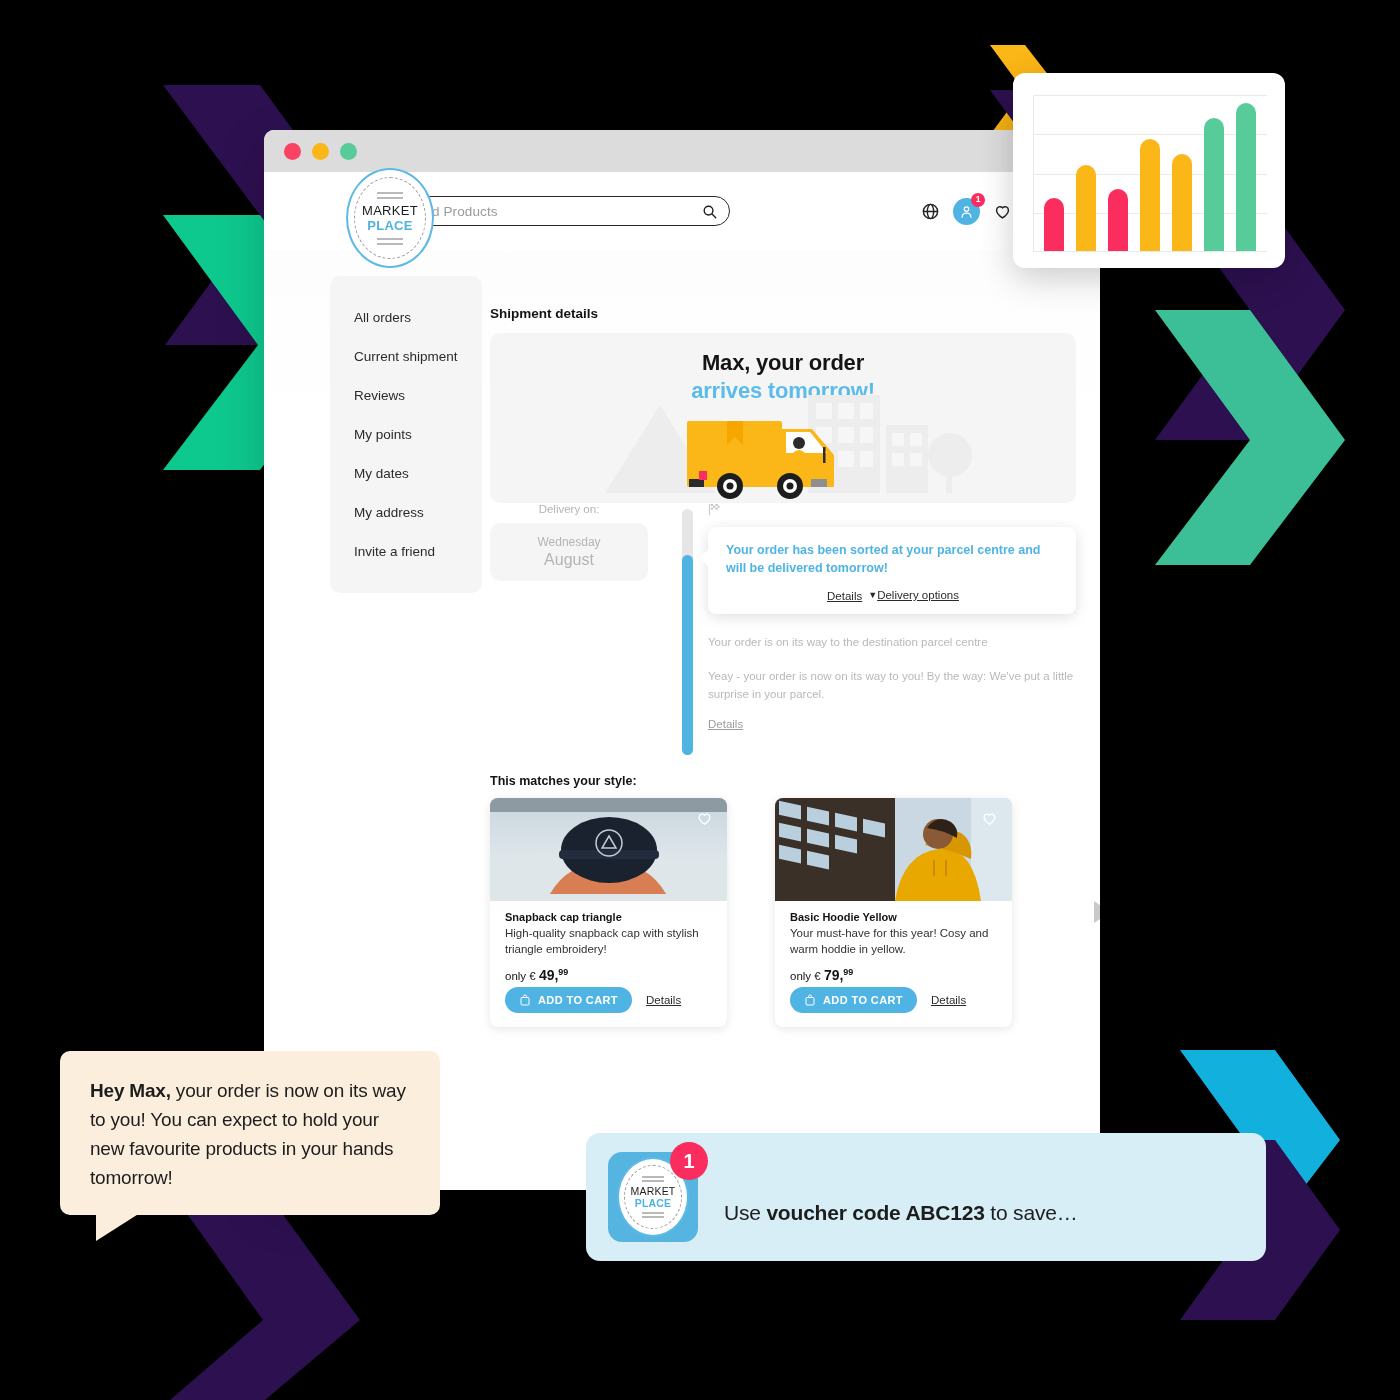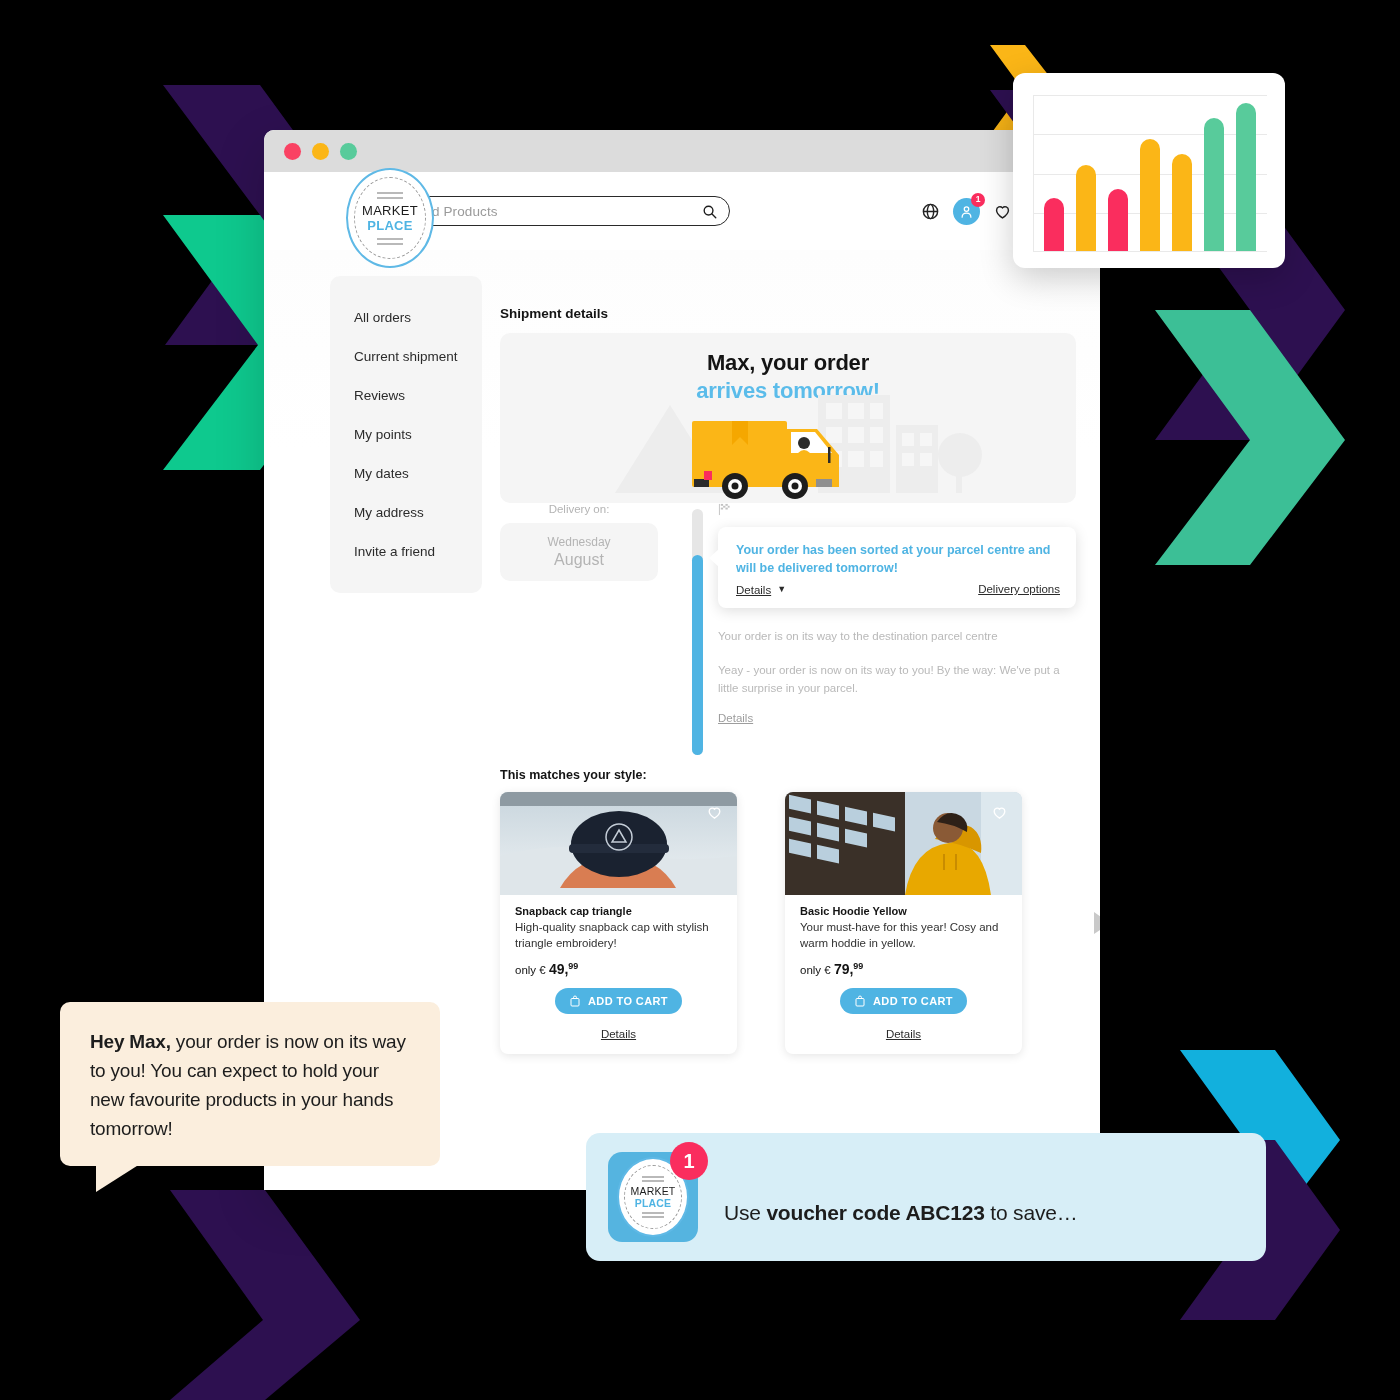--- a/index.html
+++ b/index.html
@@ -89,21 +89,21 @@
   #logo .inner {
     position:absolute; left:6px; top:7px; right:6px; bottom:7px;
     border:1.4px dashed #9a9a9a; border-radius:50%;
   }
   #logo .ln { width:26px;height:0; border-top:2.5px solid #b9b9b9; margin:1.5px 0;}
   #logo .m { font-size:13px; font-weight:400; color:#1d1d1d; letter-spacing:.3px; margin:3px 0 0;}
   #logo .pl { font-size:13px; font-weight:700; color:#4fb4e3; letter-spacing:.3px; margin-bottom:3px;}
 
   
   #pagebody {
-    display:flex; gap:18px;
+    display:flex; gap:8px;
     padding:26px 24px 0 66px;
     background:linear-gradient(180deg,#fdfdfd 0%, #ffffff 25%);
   }
   #sidebar {
     width:152px; background:#f5f5f5; border-radius:10px;
     padding:22px 0 22px 0; flex-shrink:0;
     align-self:flex-start;
   }
   #sidebar .si {
     font-size:13.5px; color:#2b2b2b; padding:12px 0 12px 24px;
@@ -151,21 +151,21 @@
   #callout:before {
     content:""; position:absolute; left:-9px; top:22px;
     width:0;height:0;
     border-top:9px solid transparent; border-bottom:9px solid transparent;
     border-right:10px solid #fff;
   }
   #callout .ctext {
     color:#4fb4e3; font-size:12.5px; font-weight:700; line-height:1.45;
   }
   #callout .crow {
-    display:flex; justify-content:space-between; align-items:center; margin-top:3px;
+    display:flex; justify-content:center; align-items:center; margin-top:9px;
   }
   .lnk { font-size:11.5px; color:#2b2b2b; text-decoration:underline; cursor:pointer;}
   .lnk.gray { color:#9d9d9d; }
   .chev-d { display:inline-block; margin-left:6px; font-size:9px; color:#2b2b2b; vertical-align:2px;}
 
   .evt { color:#b9b9b9; font-size:11.5px; line-height:1.55; margin-top:16px; }
   .evt.first { margin-top:20px; }
 
   #matchtitle { font-size:12.5px; font-weight:700; color:#141414; margin:40px 0 10px; }
   #cards { display:flex; gap:48px; position:relative; }
@@ -175,21 +175,21 @@
     overflow:hidden;
   }
   .pimg { height:103px; position:relative; }
   .pimg .heart { position:absolute; right:14px; top:12px; color:#fff; }
   .pbody { padding:10px 15px 14px; }
   .pname { font-size:11px; font-weight:700; color:#141414; }
   .pdesc { font-size:11.5px; color:#323232; line-height:1.45; margin-top:2px;}
   .pprice { font-size:11.5px; color:#141414; margin-top:9px; }
   .pprice b { font-size:14px; font-weight:700; }
   .pprice sup { font-size:9px; font-weight:700; }
-  .prow { display:flex; align-items:center; gap:14px; margin-top:11px;flex-direction:column;}
+  .prow { display:flex; align-items:center; gap:14px; margin-top:4px;}
   .cartbtn {
     background:#4fb4e3; color:#fff; border:none; border-radius:16px;
     height:26px; padding:0 14px; display:flex; align-items:center; gap:7px;
     font-size:11px; font-weight:700; letter-spacing:.4px; cursor:pointer;
   }
   .cartbtn svg{width:12px;height:12px;}
   .nextarrow {
     position:absolute; right:-34px; top:50%; transform:translateY(-50%);
     width:0;height:0;
     border-top:11px solid transparent; border-bottom:11px solid transparent;
@@ -207,21 +207,21 @@
   #plot { position:relative; width:100%; height:100%; }
   .gline { position:absolute; left:0; right:0; height:1px; background:#e9e9e9; }
   .axis { position:absolute; left:0; top:0; bottom:0; width:1px; background:#e9e9e9;}
   .xaxis{ position:absolute; left:0; right:0; bottom:0; height:1px; background:#e9e9e9;}
   #bars { position:absolute; left:11px; right:0; bottom:1px; top:0;
           display:flex; align-items:flex-end; gap:12px; }
   .bar { width:20px; border-radius:10px 10px 0 0; }
 
   
   #beige {
-    position:absolute; left:60px; top:1002px;
+    position:absolute; left:60px; top:1051px;
     width:380px; background:#fbeedd; border-radius:10px;
     padding:26px 30px 22px; 
   }
   #beige .bt { font-size:19px; color:#1d1d1d; line-height:1.52; letter-spacing:-.2px;}
   #beige .bt b { font-weight:700; }
   #beige:after {
     content:""; position:absolute; left:36px; bottom:-26px;
     width:0;height:0;
     border-left:0 solid transparent; border-right:44px solid transparent;
     border-top:28px solid #fbeedd;

